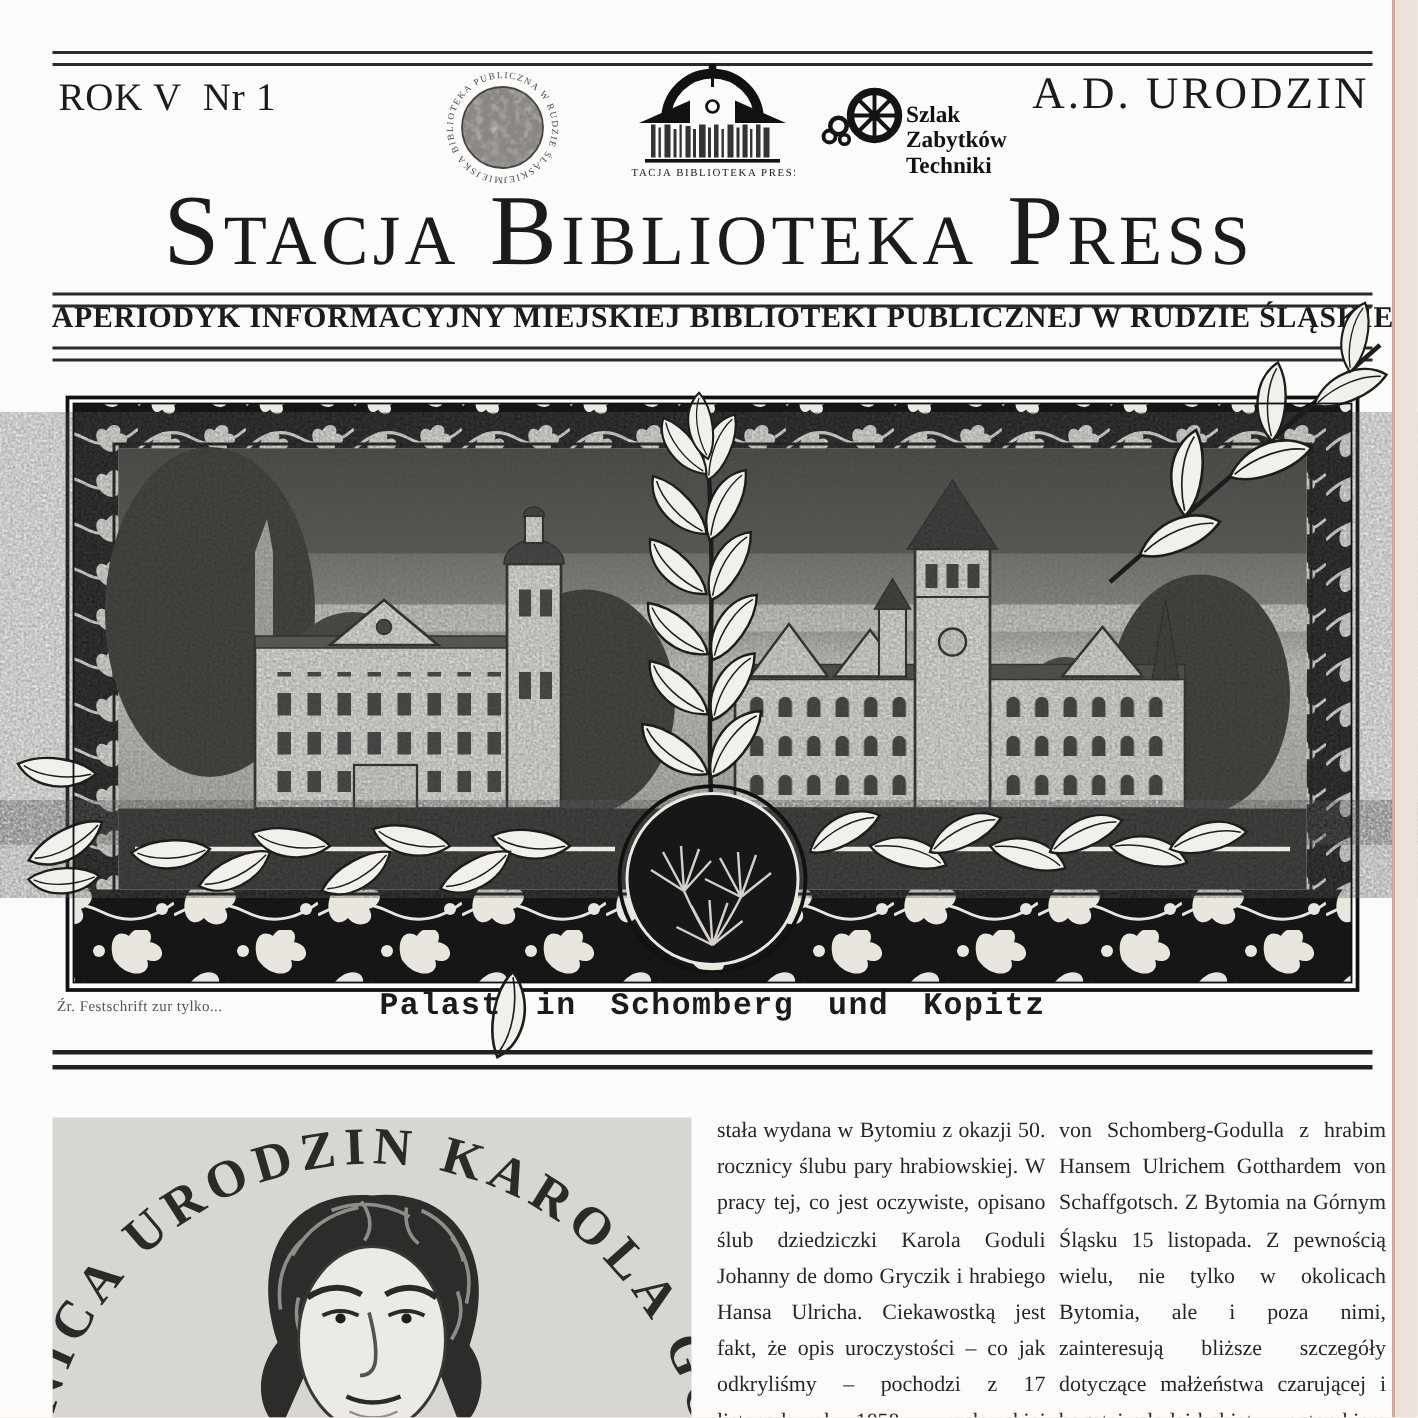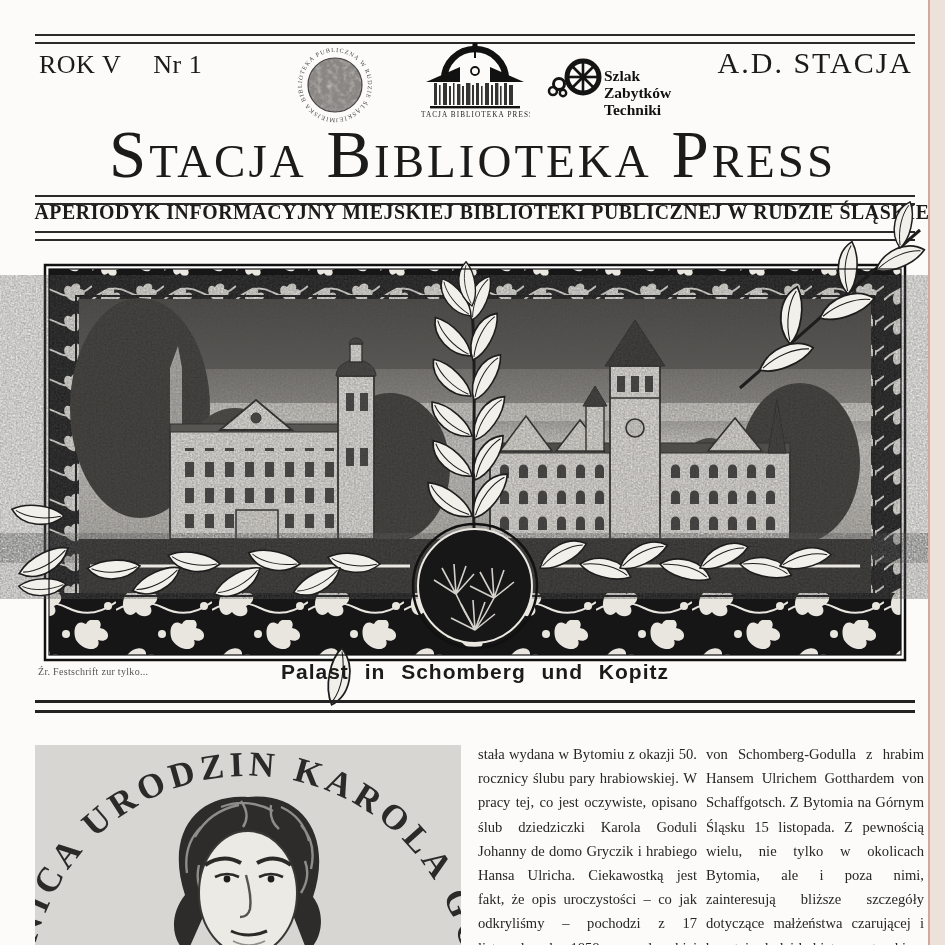--- a/index.html
+++ b/index.html
@@ -3,49 +3,49 @@
 <meta charset="utf-8">
 <style>
   html,body{margin:0;padding:0;background:#efe6df;}
   .page{position:relative;width:945px;height:945px;background:#fcfbf9;overflow:hidden;
         font-family:"Liberation Serif",serif;color:#1b1b1b;}
   .edge-strip{position:absolute;top:0;right:0;width:15px;height:945px;background:#ece2da;border-left:2px solid #d2a99b;}
   .rule{position:absolute;left:35px;width:880px;}
   .rule-thin{height:6px;border-top:2px solid #2a2a2a;border-bottom:2px solid #2a2a2a;}
   .rule-thick{height:7px;border-top:3px solid #222;border-bottom:3px solid #222;}
   .issue{position:absolute;left:39px;top:50px;font-size:26px;letter-spacing:.5px;}
-  .issue .nr{margin-left:32px;}
+  .issue .nr{margin-left:14px;}
   .year{position:absolute;right:32px;top:46px;font-size:30px;letter-spacing:2px;}
   .main-title{position:absolute;left:30px;width:885px;top:116px;text-align:center;
         font-variant:small-caps;font-size:67px;letter-spacing:3px;white-space:nowrap;}
   .subtitle{position:absolute;left:30px;width:885px;top:201px;text-align:center;font-weight:bold;
         font-size:20px;letter-spacing:.6px;transform:scaleX(.99);white-space:nowrap;}
   .src-note{position:absolute;left:38px;top:666px;font-size:10px;color:#555;letter-spacing:.3px;}
   .caption{position:absolute;left:45px;width:860px;top:660px;text-align:center;
-        font-family:Liberation Sans, sans-serif;font-weight:bold;font-size:21px;word-spacing:9px;letter-spacing:1px;}
+        font-family:Liberation Mono, monospace;font-weight:bold;font-size:21px;word-spacing:9px;letter-spacing:1px;}
   .badge-box{position:absolute;left:35px;top:745px;width:426px;height:260px;background:#d8d6d3;overflow:hidden;}
   .col{position:absolute;top:742px;height:210px;overflow:hidden;text-align:justify;
         font-size:14.6px;line-height:24.2px;color:#262626;}
   .col-mid{left:478px;width:219px;}
   .col-right{left:706px;width:218px;}
   .logo{position:absolute;}
   svg text{font-family:"Liberation Serif",serif;}
   .engraving{position:absolute;left:20px;top:248px;overflow:visible;}
 </style>
 </head>
 <body>
 
 <div class="page">
 
   <div class="rule rule-thin" style="top:34px"></div>
 
   <div class="issue">
     <span>ROK V</span><span class="nr">Nr 1</span>
   </div>
-  <div class="year">A.D. STACJA</div>
+  <div class="year">A.D. URODZIN</div>
 
   <svg class="logo" style="left:294px;top:44px" width="82" height="82" viewBox="0 0 82 82">
     <defs>
       <filter id="mottle">
           <feTurbulence type="fractalNoise" baseFrequency="0.18" numOctaves="3" seed="7"></feTurbulence>
         <feColorMatrix type="matrix" values="0 0 0 0 0.25  0 0 0 0 0.24  0 0 0 0 0.23  0.9 0.9 0.9 0 -0.45"></feColorMatrix>
         </filter>
       <clipPath id="sealClip">
           <circle cx="41" cy="41" r="27"></circle>
         </clipPath>

